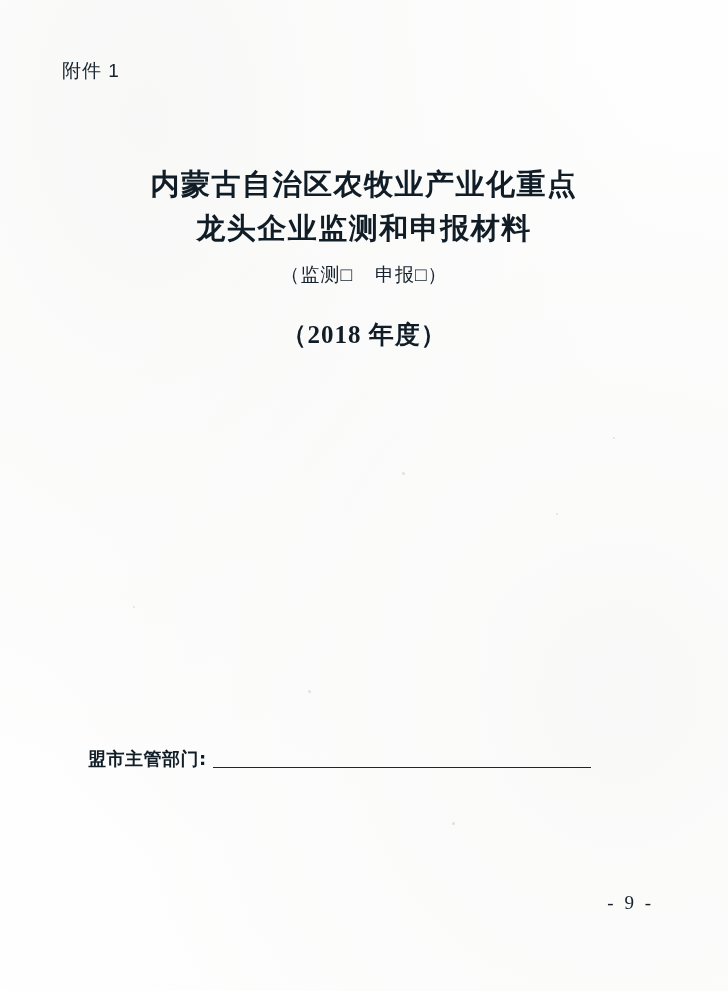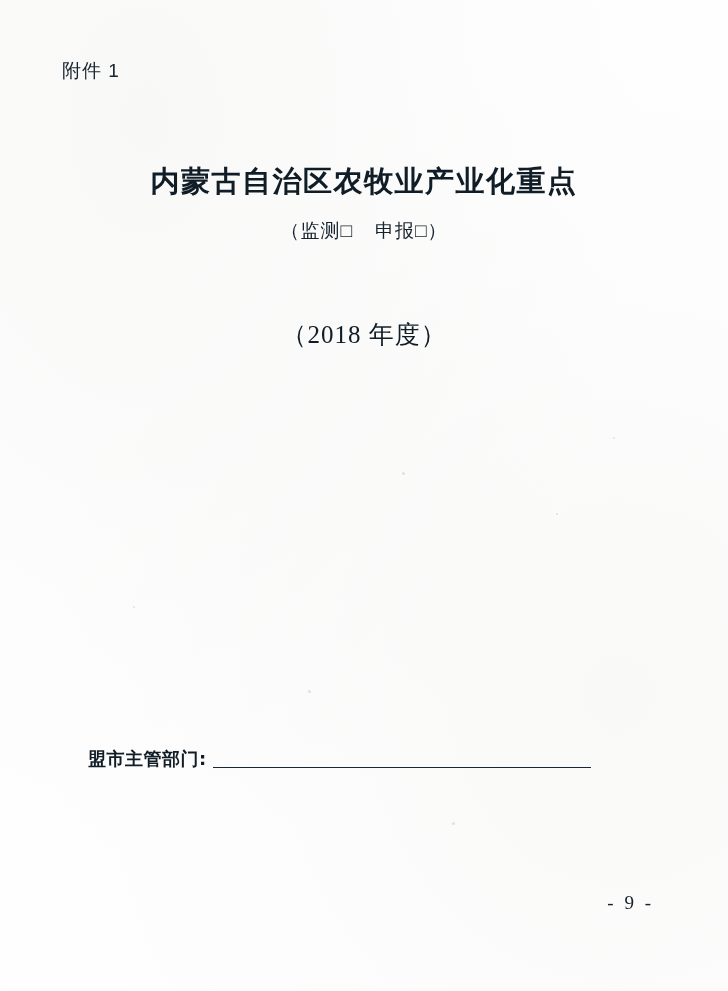--- a/index.html
+++ b/index.html
@@ -43,21 +43,21 @@
     color: #18232e;
   }
   .title-block {
     position: absolute;
     left: 0;
     top: 162px;
     width: 728px;
     text-align: center;
   }
   .title-line {
-    font-family: Liberation Mono, monospace;
+    font-family: Liberation Sans, sans-serif;
     font-weight: bold;
     font-size: 29px;
     letter-spacing: 1.5px;
     line-height: 44px;
     color: #101c26;
   }
   .subtitle-line {
     margin-top: 12px;
     font-family: Liberation Mono, monospace;
     font-size: 19px;
@@ -68,21 +68,21 @@
     display: inline-block;
     width: 22px;
   }
   .year-line {
     position: absolute;
     left: 0;
     top: 318px;
     width: 728px;
     text-align: center;
     font-family: "Liberation Serif", "DejaVu Serif", serif;
-    font-weight: normal;
+    font-weight: bold;
     font-size: 25px;
     letter-spacing: 1px;
     color: #101c26;
   }
   .fields {
     position: absolute;
     left: 88px;
     top: 735px;
     width: 540px;
   }
@@ -139,20 +139,21 @@
 </head>
 <body>
 
 <div class="page">
   <div class="paper-tint"></div>
 
   <div class="attachment-label">附件 1</div>
 
   <div class="title-block">
     <div class="title-line">内蒙古自治区农牧业产业化重点</div>
+    <div class="title-line">龙头企业监测和申报材料</div>
     <div class="subtitle-line">
       <span>（监测</span><span>□</span><span class="gap"></span><span>申报</span><span>□</span><span>）</span>
     </div>
   </div>
 
   <div class="year-line">（2018 年度）</div>
 
   <div class="fields">
     <div class="field-row row-dept">
       <span class="field-label">盟市主管部门:</span>

